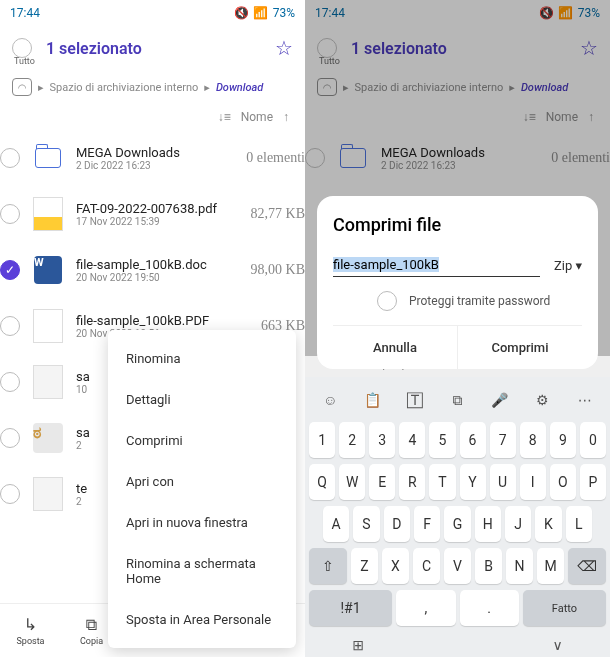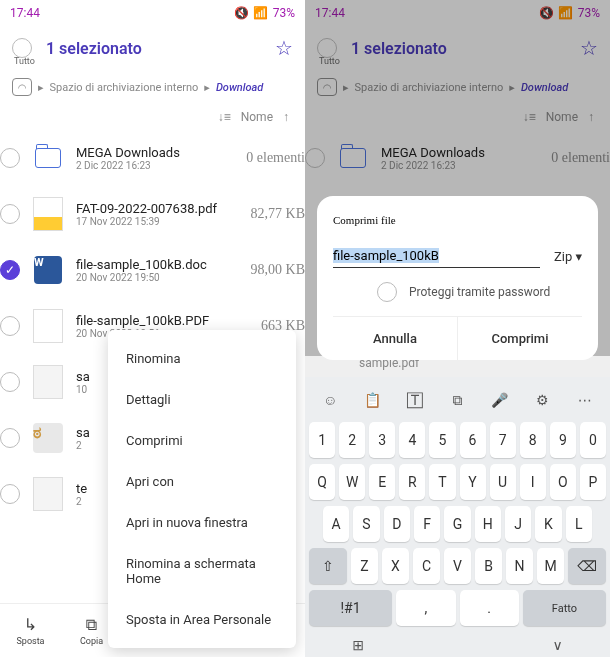--- a/index.html
+++ b/index.html
@@ -1,19 +1,19 @@
 <!DOCTYPE html>
 <html><head>
 <meta charset="utf-8">
 <style>
 * { margin: 0; padding: 0; box-sizing: border-box; font-family: -apple-system, Roboto, sans-serif; }
 body { width: 610px; height: 657px; display: flex; background: #eee; }
 .screen { width: 305px; height: 657px; background: #fff; position: relative; overflow: hidden; }
 .screen.right { background: #f5f5f5; }
-.status-bar { height: 26px; display: flex; justify-content: space-between; align-items: center; padding: 0 10px; font-size: 12px; color: #a21caf; }
+.status-bar { height: 26px; display: flex; justify-content: space-between; align-items: center; padding: 0 10px; font-size: 12px; color: #0369a1; }
 .status-right { display: flex; gap: 4px; align-items: center; }
 .header { display: flex; align-items: center; padding: 10px 12px; }
 .checkbox { width: 20px; height: 20px; border: 1.5px solid #bbb; border-radius: 50%; flex-shrink: 0; }
 .checkbox.checked { background: #5b3fd9; border-color: #5b3fd9; display: flex; align-items: center; justify-content: center; }
 .checkbox.checked::after { content: "✓"; color: #fff; font-size: 12px; }
 .header-title { color: #4a3ab8; font-weight: 600; font-size: 16px; margin-left: 14px; flex: 1; }
 .tutto { font-size: 9px; color: #666; text-align: center; position: absolute; left: 14px; top: 56px; }
 .star { font-size: 20px; color: #4a3ab8; }
 .breadcrumb { display: flex; align-items: center; padding: 8px 12px; font-size: 11px; color: #888; gap: 6px; }
 .home-ic { border: 1.5px solid #888; border-radius: 4px; width: 20px; height: 18px; display: flex; align-items: center; justify-content: center; font-size: 10px; }
@@ -32,21 +32,21 @@
 .file-name { font-size: 13px; color: #222; white-space: nowrap; overflow: hidden; text-overflow: ellipsis; }
 .file-meta { font-size: 10px; color: #888; }
 .file-size { font-size: 14px; color: #888; font-family: Liberation Serif, serif; }
 .context-menu { position: absolute; left: 108px; top: 330px; width: 188px; background: #fff; border-radius: 6px; box-shadow: 0 4px 16px rgba(0,0,0,.18); padding: 8px 0; z-index: 10; }
 .menu-item { padding: 13px 18px; font-size: 13px; color: #333; }
 .bottom-bar { position: absolute; bottom: 0; left: 0; right: 0; height: 54px; display: flex; background: #fff; border-top: 1px solid #eee; }
 .bottom-btn { flex: 1; display: flex; flex-direction: column; align-items: center; justify-content: center; gap: 2px; font-size: 9px; color: #444; }
 .bottom-ic { font-size: 16px; }
 .dim-overlay { position: absolute; inset: 0; background: rgba(0,0,0,.25); z-index: 5; }
 .dialog { position: absolute; left: 12px; right: 12px; top: 196px; background: #fff; border-radius: 16px; padding: 18px 16px 0; z-index: 10; }
-.dialog-title { font-size: 11px; font-weight: 500; margin-bottom: 18px; font-family: Liberation Serif, serif; }
+.dialog-title { font-size: 18px; font-weight: 500; margin-bottom: 18px; }
 .input-row { display: flex; align-items: center; gap: 14px; margin-bottom: 14px; }
 .text-input { flex: 1; border: none; border-bottom: 1.5px solid #333; padding: 4px 0; font-size: 13px; background: transparent; }
 .text-input .sel { background: #bcd8f5; }
 .zip-sel { font-size: 13px; color: #333; }
 .protect-row { display: flex; align-items: center; gap: 12px; font-size: 12px; color: #555; margin-bottom: 14px; padding-left: 44px; }
 .dialog-actions { display: flex; border-top: 1px solid #eee; }
 .dialog-btn { flex: 1; text-align: center; padding: 14px 0; font-size: 13px; font-weight: 500; color: #333; }
 .dialog-btn:first-child { border-right: 1px solid #eee; }
 .keyboard { position: absolute; bottom: 0; left: 0; right: 0; background: #eceef0; z-index: 20; padding-top: 4px; }
 .kb-tool { display: flex; justify-content: space-around; padding: 6px 4px; }

